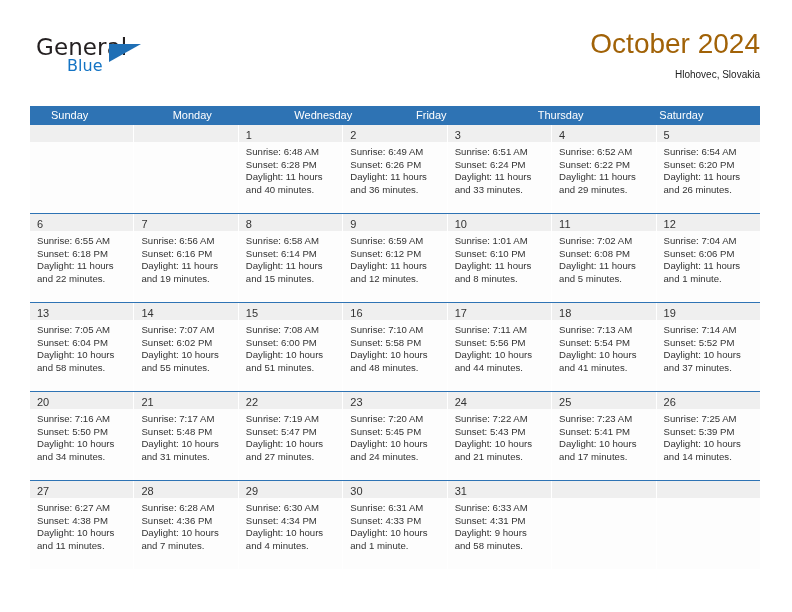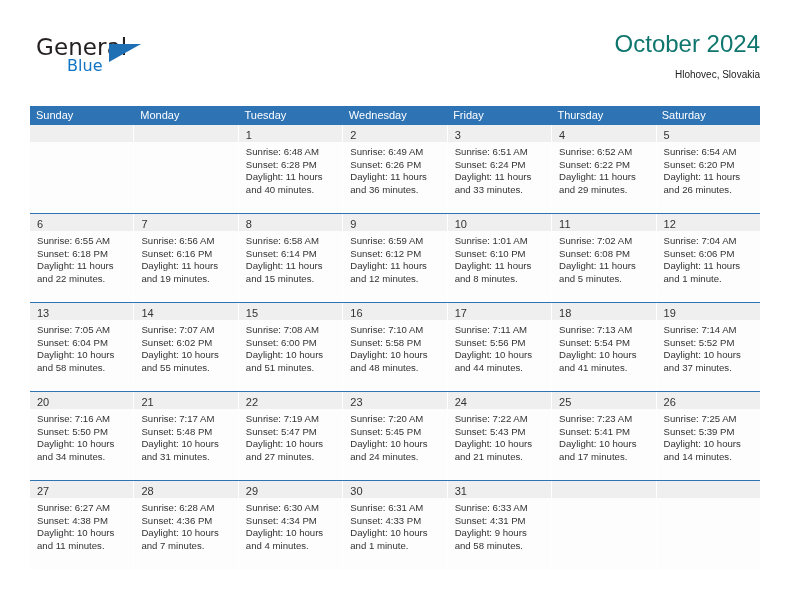--- a/index.html
+++ b/index.html
@@ -68,23 +68,23 @@
     border-bottom: 18px solid transparent;
   }
 
   .title-block {
     position: absolute;
     right: 0px;
     top: 0px;
     text-align: right;
   }
   .cal-title {
-    font-size: 24px;
+    font-size: 28px;
     font-weight: 400;
-    color: #0f766e;
+    color: #a16207;
     line-height: 32px;
     white-space: nowrap;
   }
   .cal-subtitle {
     font-size: 10px;
     font-weight: 400;
     color: #222222;
     line-height: 22px;
     margin-top: 4px;
     white-space: nowrap;
@@ -101,21 +101,21 @@
   .dow-row {
     display: flex;
     background: #2e73b4;
     height: 19px;
   }
   .dow-cell {
     flex: 1 1 0;
     color: #ffffff;
     font-size: 11px;
     line-height: 19px;
-    padding-left: 6px;
+    padding-left: 21px;
     box-sizing: border-box;
     white-space: nowrap;
     overflow: hidden;
   }
 
   .week-row {
     display: flex;
     border-top: 1.6px solid #2e73b4;
     height: 88px;
   }
@@ -173,21 +173,20 @@
       <div class="cal-title">October 2024</div>
       <div class="cal-subtitle">Hlohovec, Slovakia</div>
     </div>
 
   </div>
 
   <div class="calendar">
     <div class="dow-row">
       <div class="dow-cell">Sunday</div>
       <div class="dow-cell">Monday</div>
-      <div class="dow-cell">Tuesday</div>
       <div class="dow-cell">Wednesday</div>
       <div class="dow-cell">Friday</div>
       <div class="dow-cell">Thursday</div>
       <div class="dow-cell">Saturday</div>
     </div>
 
     <div id="weeks-container">
         <div class="week-row first">
           <div class="day-cell empty">
             <div class="day-num-bar"><span class="day-num"></span></div>

